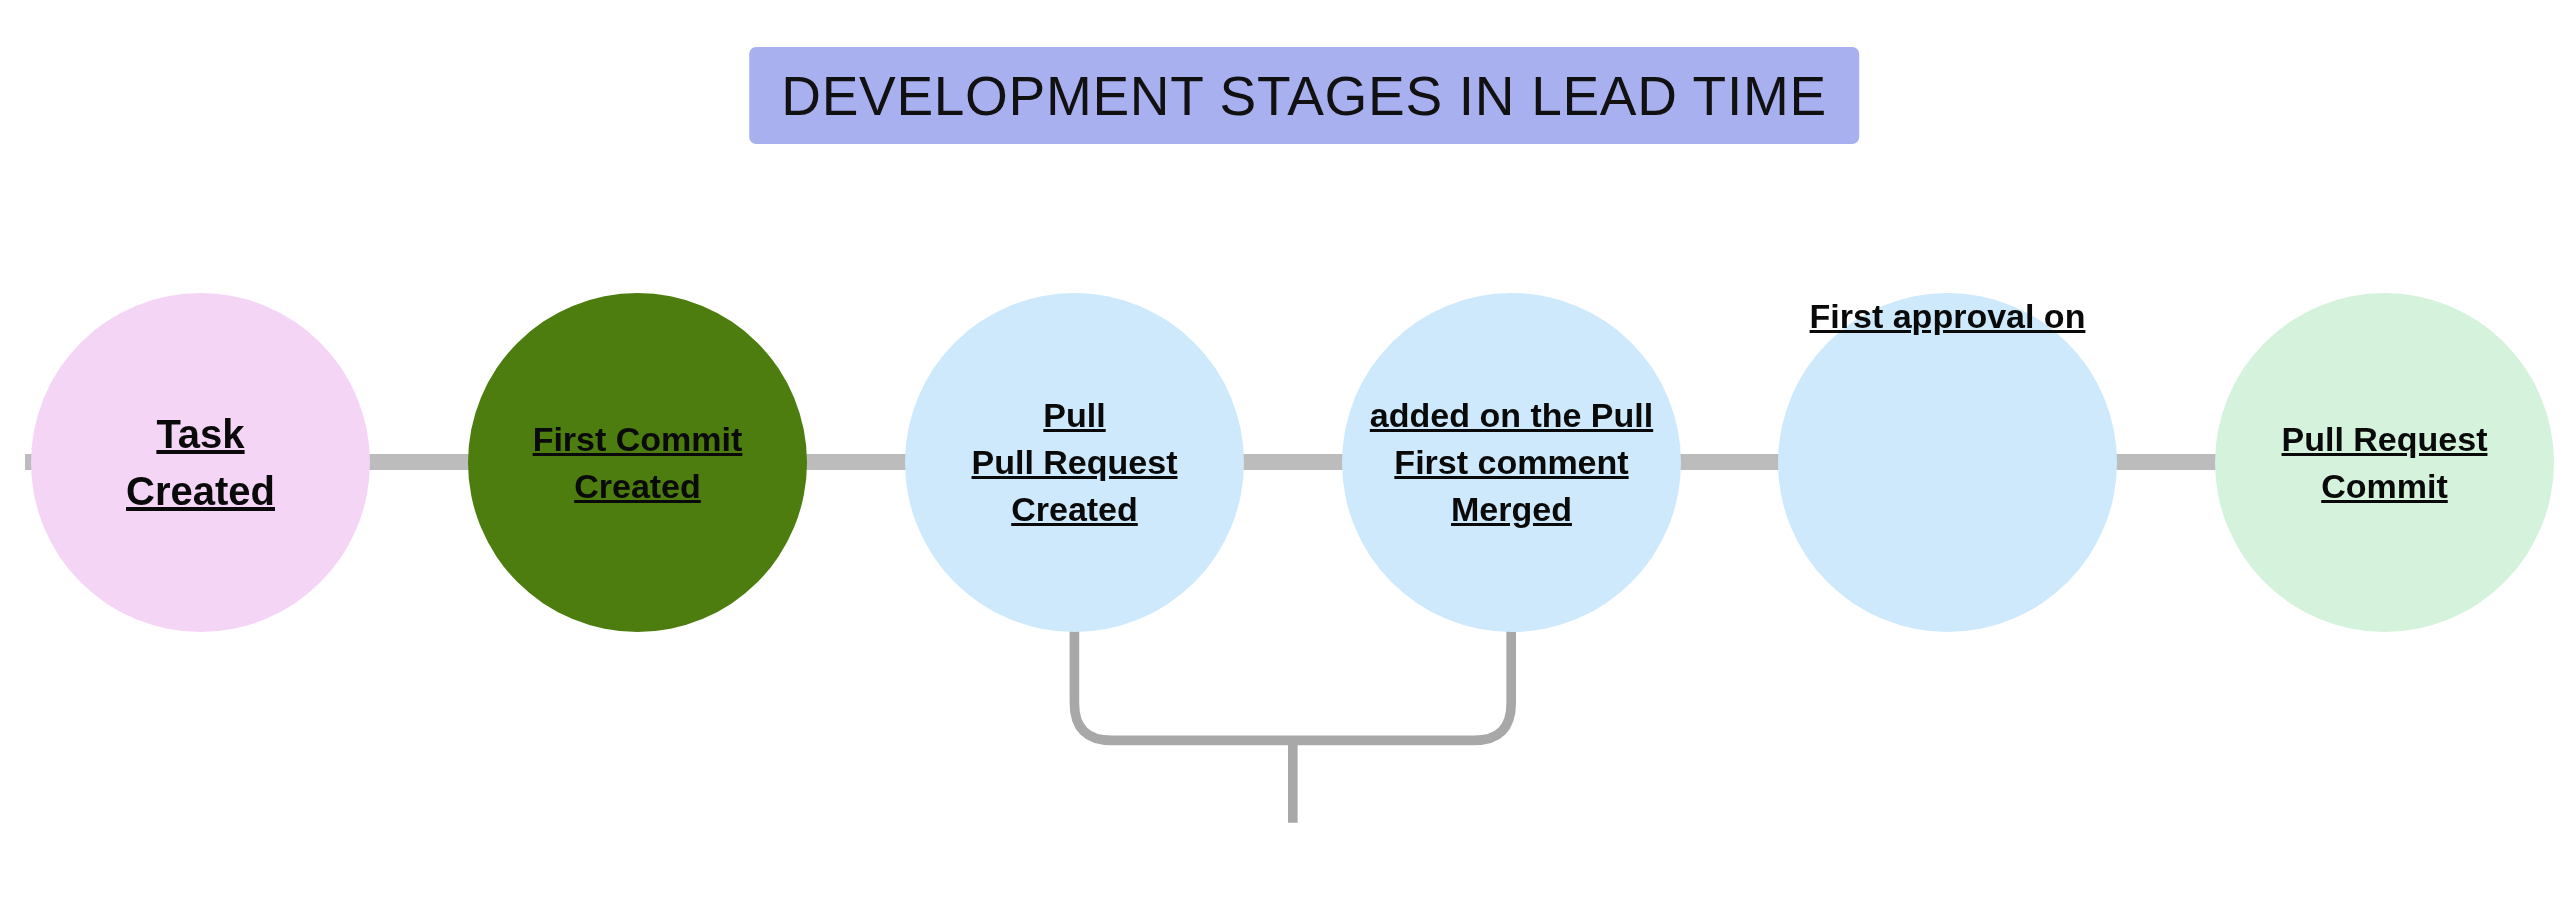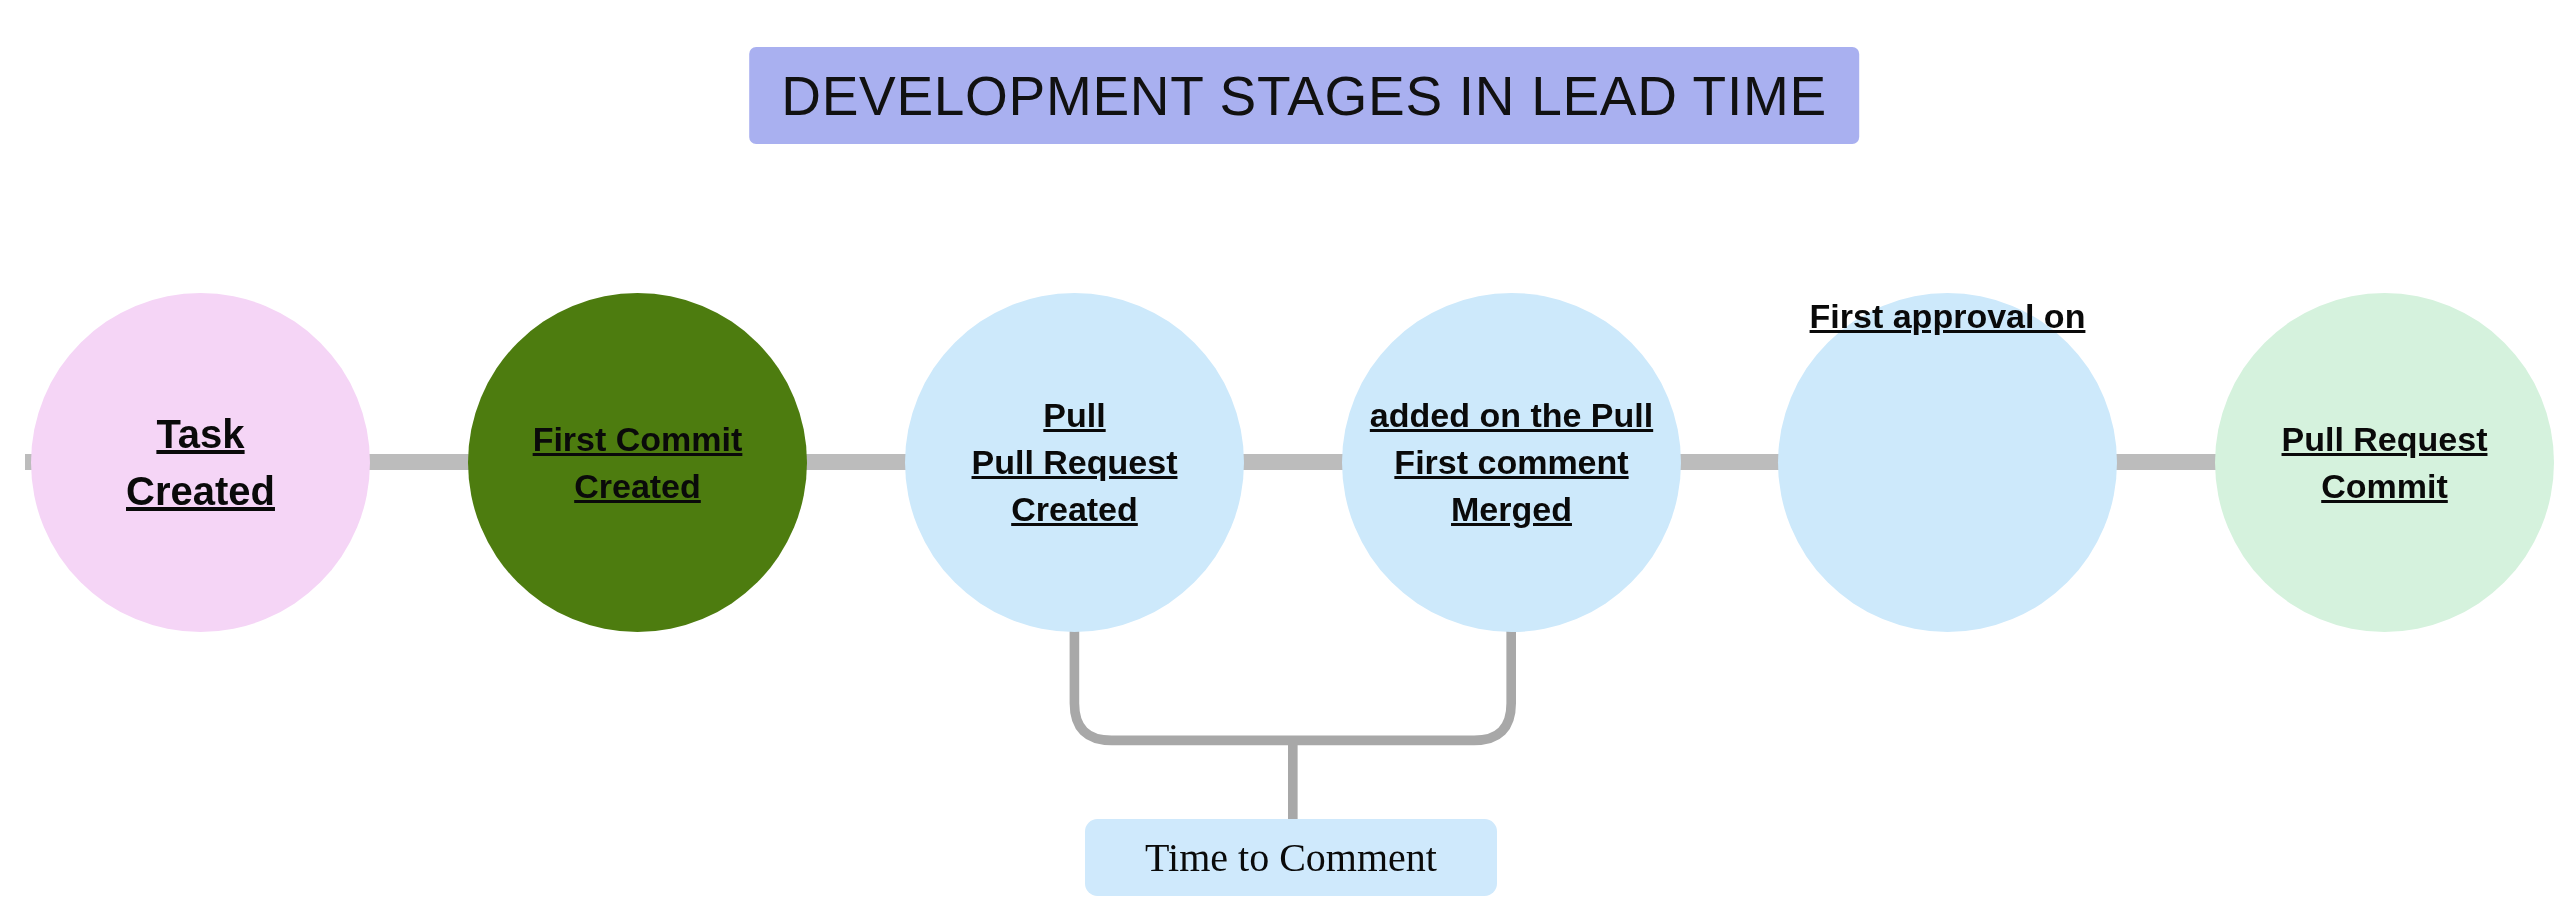--- a/index.html
+++ b/index.html
@@ -121,16 +121,15 @@
     <span class="stage-line">First approval on</span>
     <span class="stage-line"></span>
   </div>
 
   <div class="stage-circle" style="left: 2215px; background-color: rgb(213, 242, 221);">
     <span class="stage-line">Pull Request</span>
     <span class="stage-line">Commit</span>
     <span class="stage-line"></span>
   </div>
 
-  <div class="annotation-label" style="background-color: rgb(207, 233, 252);">Time to Comment</div>
 
 </div>
 
 
 </body></html>

